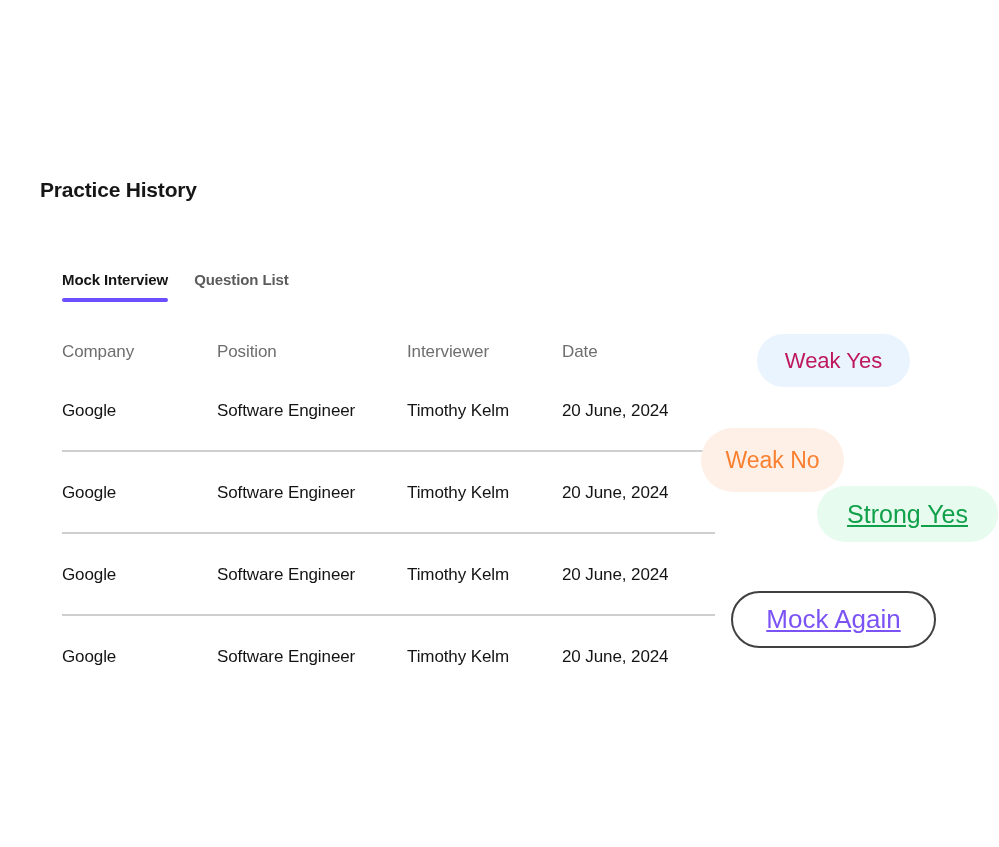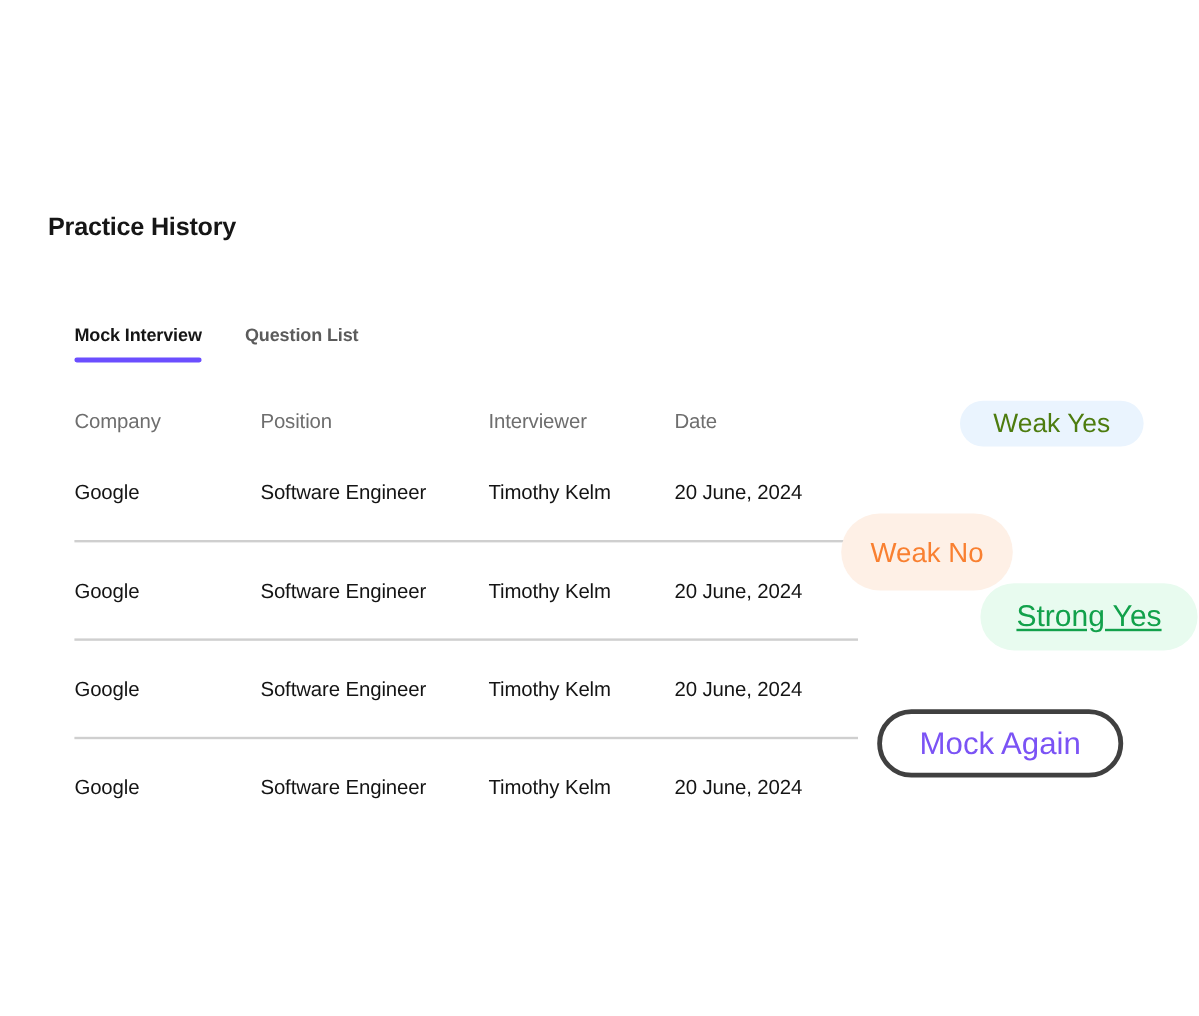--- a/index.html
+++ b/index.html
@@ -34,21 +34,21 @@
     line-height: 28px;
   }
 
   
   .tabs {
     position: absolute;
     left: 62px;
     top: 270px;
     display: flex;
     align-items: center;
-    gap: 36px;
+    gap: 26px;
   }
   .tab {
     position: relative;
     font-size: 15px;
     font-weight: 700;
     color: #5b5b5b;
     letter-spacing: -0.1px;
     padding-bottom: 12px;
     line-height: 20px;
     white-space: nowrap;
@@ -120,26 +120,26 @@
     align-items: center;
     justify-content: center;
     border-radius: 999px;
     font-weight: 500;
     white-space: nowrap;
     box-sizing: border-box;
     cursor: pointer;
   }
 
   .chip-weak-yes {
-    left: 800px;
+    left: 757px;
     top: 334px;
     width: 153px;
-    height: 38px;
+    height: 53px;
     background: #EAF4FE;
-    color: #4d7c0f;
+    color: #be185d;
     font-size: 22px;
   }
 
   .chip-weak-no {
     left: 701px;
     top: 428px;
     width: 143px;
     height: 64px;
     background: #FEF0E6;
     color: #F98031;
@@ -158,21 +158,22 @@
   }
 
   .chip-mock-again {
     left: 731px;
     top: 591px;
     width: 205px;
     height: 57px;
     background: #FFFFFF;
     color: #7B53F5;
     font-size: 26px;
-    border: 4px solid #404040;
+    border: 2px solid #404040;
+    text-decoration: underline;
   }
 </style>
 </head>
 <body>
 
 <div class="page">
 
   <div class="page-title">Practice History</div>
 
   <div class="tabs">

